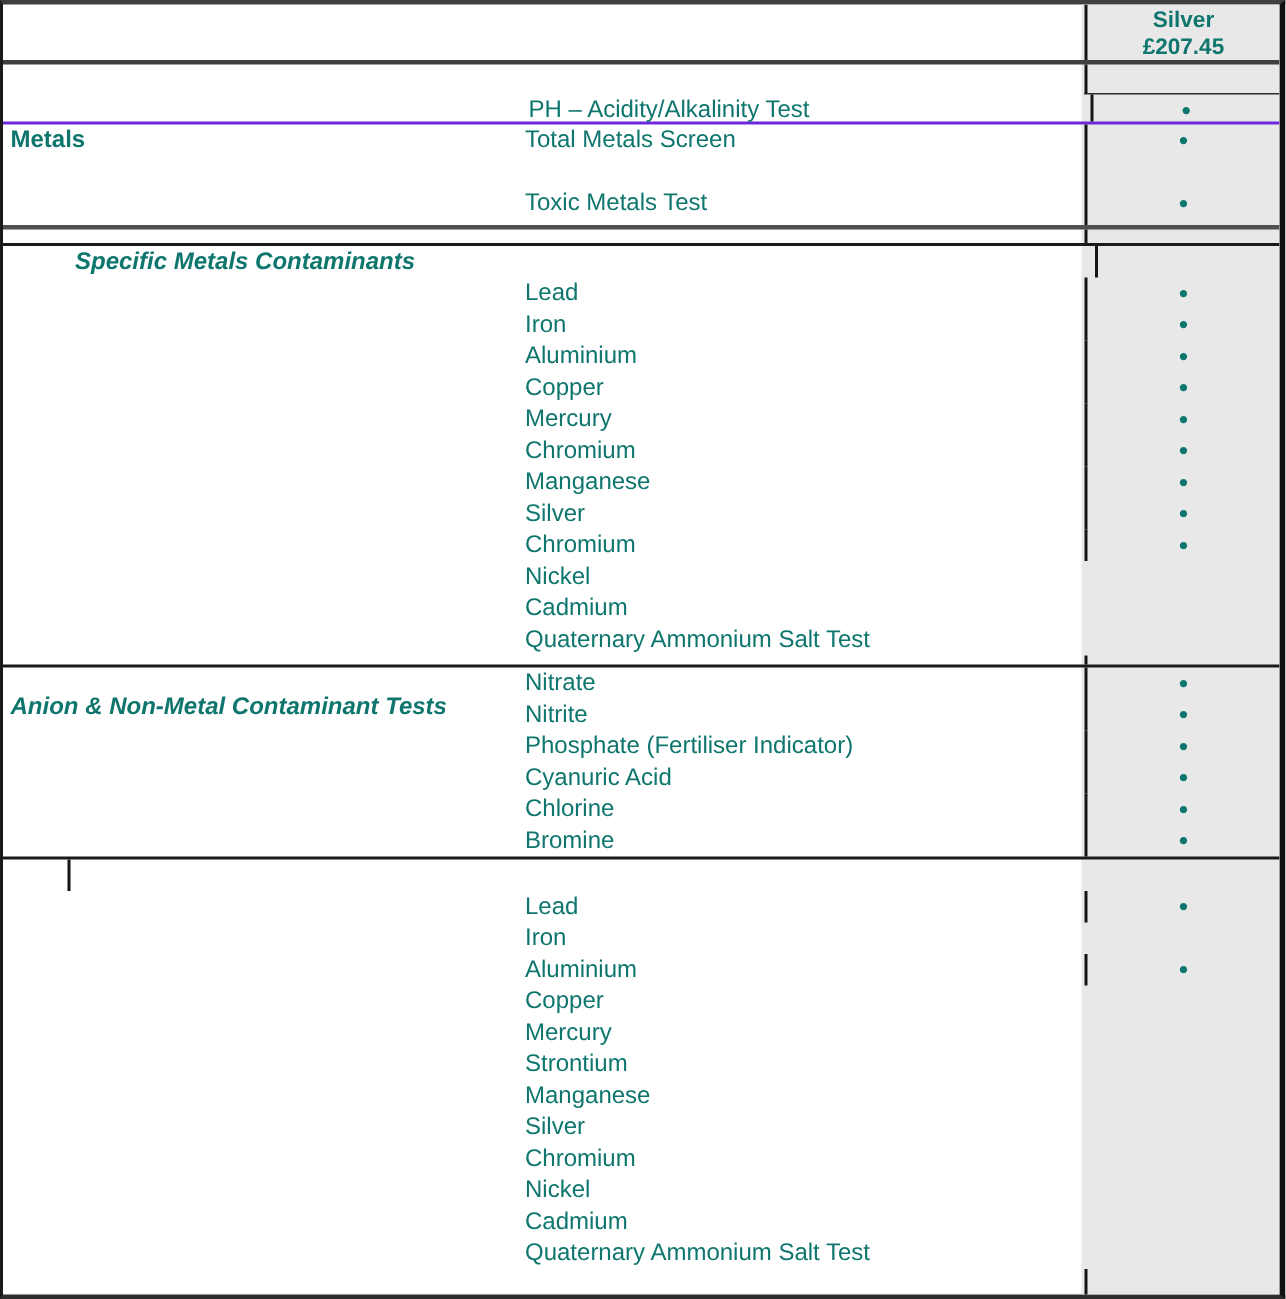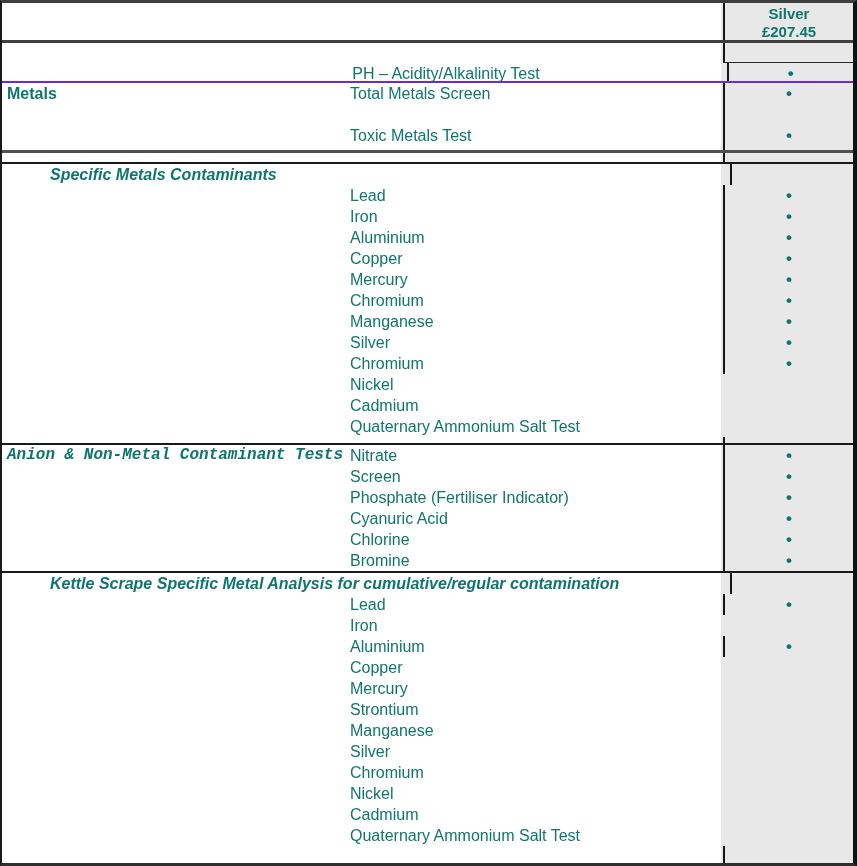--- a/index.html
+++ b/index.html
@@ -36,21 +36,21 @@
   .rowB{height:20px;border-bottom:2px solid #6d28d9;gap:12px;}
   .rowC{height:70px;border-bottom:3px solid #4f4f4f;}
   .rowD{height:11px;border-bottom:2px solid #1a1a1a;}
   .stack{display:flex;flex-direction:column;}
   .stack .line{height:21px;}
   
   .sec{position:relative;}
   .sec.b-thin{border-bottom:2px solid #1a1a1a;}
   .title-row{height:21px;padding-left:43px;}
   .item-row{height:21px;align-items:center;}
-  .inline-title{position:absolute;left:5px;top:0;width:340px;font-family:Liberation Mono, monospace;}
+  .inline-title{position:absolute;left:5px;top:16px;width:340px;}
   .pad-row{height:6px;}
   .filler-row{height:21px;}
 </style>
 </head>
 <body>
 
 <div class="page">
   <div class="gray-col"></div>
 
   <div class="row header-row">
@@ -164,21 +164,21 @@
       </div>
       <div class="sec sec1 b-thin">
         <div class="inline-title title">Anion &amp; Non-Metal Contaminant Tests</div>
         <div class="row item-row">
       <div class="c1"></div>
       <div class="c2">Nitrate</div>
       <div class="c3 bullet">•</div>
         </div>
         <div class="row item-row">
       <div class="c1"></div>
-      <div class="c2">Screen</div>
+      <div class="c2">Nitrite</div>
       <div class="c3 bullet">•</div>
         </div>
         <div class="row item-row">
       <div class="c1"></div>
       <div class="c2">Phosphate (Fertiliser Indicator)</div>
       <div class="c3 bullet">•</div>
         </div>
         <div class="row item-row">
       <div class="c1"></div>
       <div class="c2">Cyanuric Acid</div>
@@ -190,21 +190,20 @@
       <div class="c3 bullet">•</div>
         </div>
         <div class="row item-row">
       <div class="c1"></div>
       <div class="c2">Bromine</div>
       <div class="c3 bullet">•</div>
         </div>
       </div>
       <div class="sec sec2">
         <div class="row title-row">
-      <div class="c-span title">Kettle Scrape Specific Metal Analysis for cumulative/regular contamination</div>
       <div class="c3"></div>
         </div>
         <div class="row item-row">
       <div class="c1"></div>
       <div class="c2">Lead</div>
       <div class="c3 bullet">•</div>
         </div>
         <div class="row item-row">
       <div class="c1"></div>
       <div class="c2">Iron</div>

